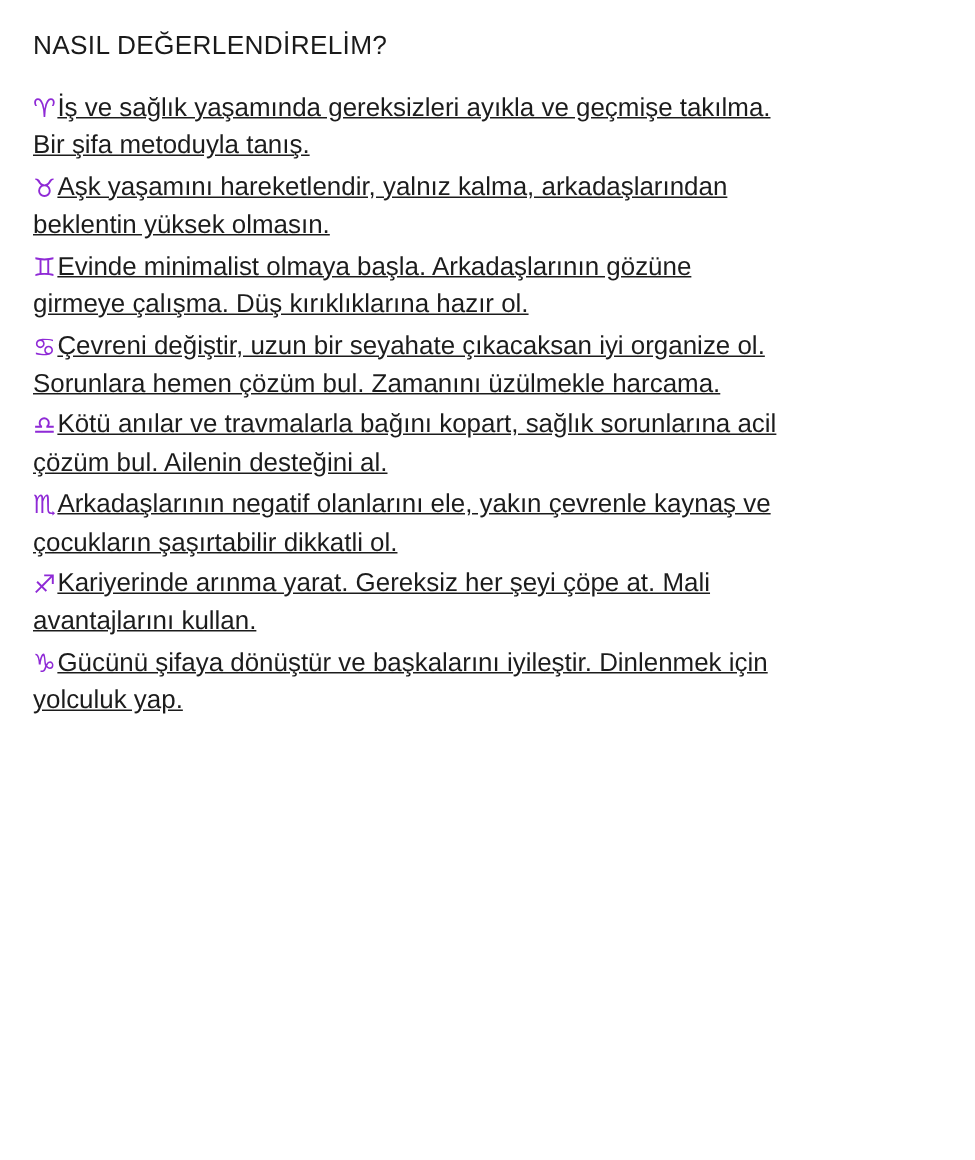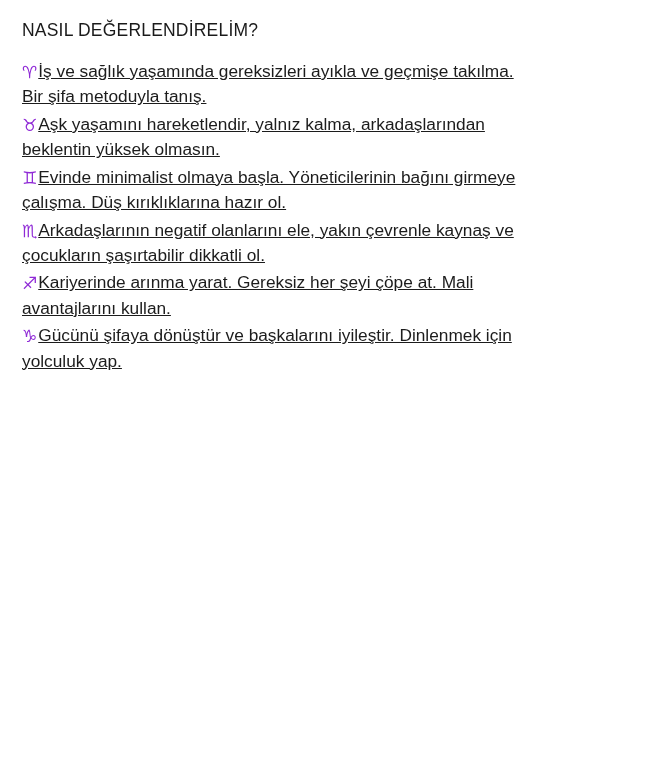--- a/index.html
+++ b/index.html
@@ -63,26 +63,32 @@
 
     <p class="entry">
       <span class="sign-glyph">♈</span><span class="entry-text">İş ve sağlık yaşamında gereksizleri ayıkla ve geçmişe takılma. Bir şifa metoduyla tanış.</span>
     </p>
 
     <p class="entry">
       <span class="sign-glyph">♉</span><span class="entry-text">Aşk yaşamını hareketlendir, yalnız kalma, arkadaşlarından beklentin yüksek olmasın.</span>
     </p>
 
     <p class="entry">
-      <span class="sign-glyph">♊</span><span class="entry-text">Evinde minimalist olmaya başla. Yöneticilerinin bağını girmeye çalışma. Düş kırıklıklarına hazır ol.</span>
+      <span class="sign-glyph">♊</span><span class="entry-text">Evinde minimalist olmaya başla. Arkadaşlarının gözüne girmeye çalışma. Düş kırıklıklarına hazır ol.</span>
+    </p>
+
+    <p class="entry">
+      <span class="sign-glyph">♋</span><span class="entry-text">Çevreni değiştir, uzun bir seyahate çıkacaksan iyi organize ol. Sorunlara hemen çözüm bul. Zamanını üzülmekle harcama.</span>
     </p>
 
 
 
-
+    <p class="entry">
+      <span class="sign-glyph">♎</span><span class="entry-text">Kötü anılar ve travmalarla bağını kopart, sağlık sorunlarına acil çözüm bul. Ailenin desteğini al.</span>
+    </p>
 
     <p class="entry">
       <span class="sign-glyph">♏</span><span class="entry-text">Arkadaşlarının negatif olanlarını ele, yakın çevrenle kaynaş ve çocukların şaşırtabilir dikkatli ol.</span>
     </p>
 
     <p class="entry">
       <span class="sign-glyph">♐</span><span class="entry-text">Kariyerinde arınma yarat. Gereksiz her şeyi çöpe at. Mali avantajlarını kullan.</span>
     </p>
 
     <p class="entry">

